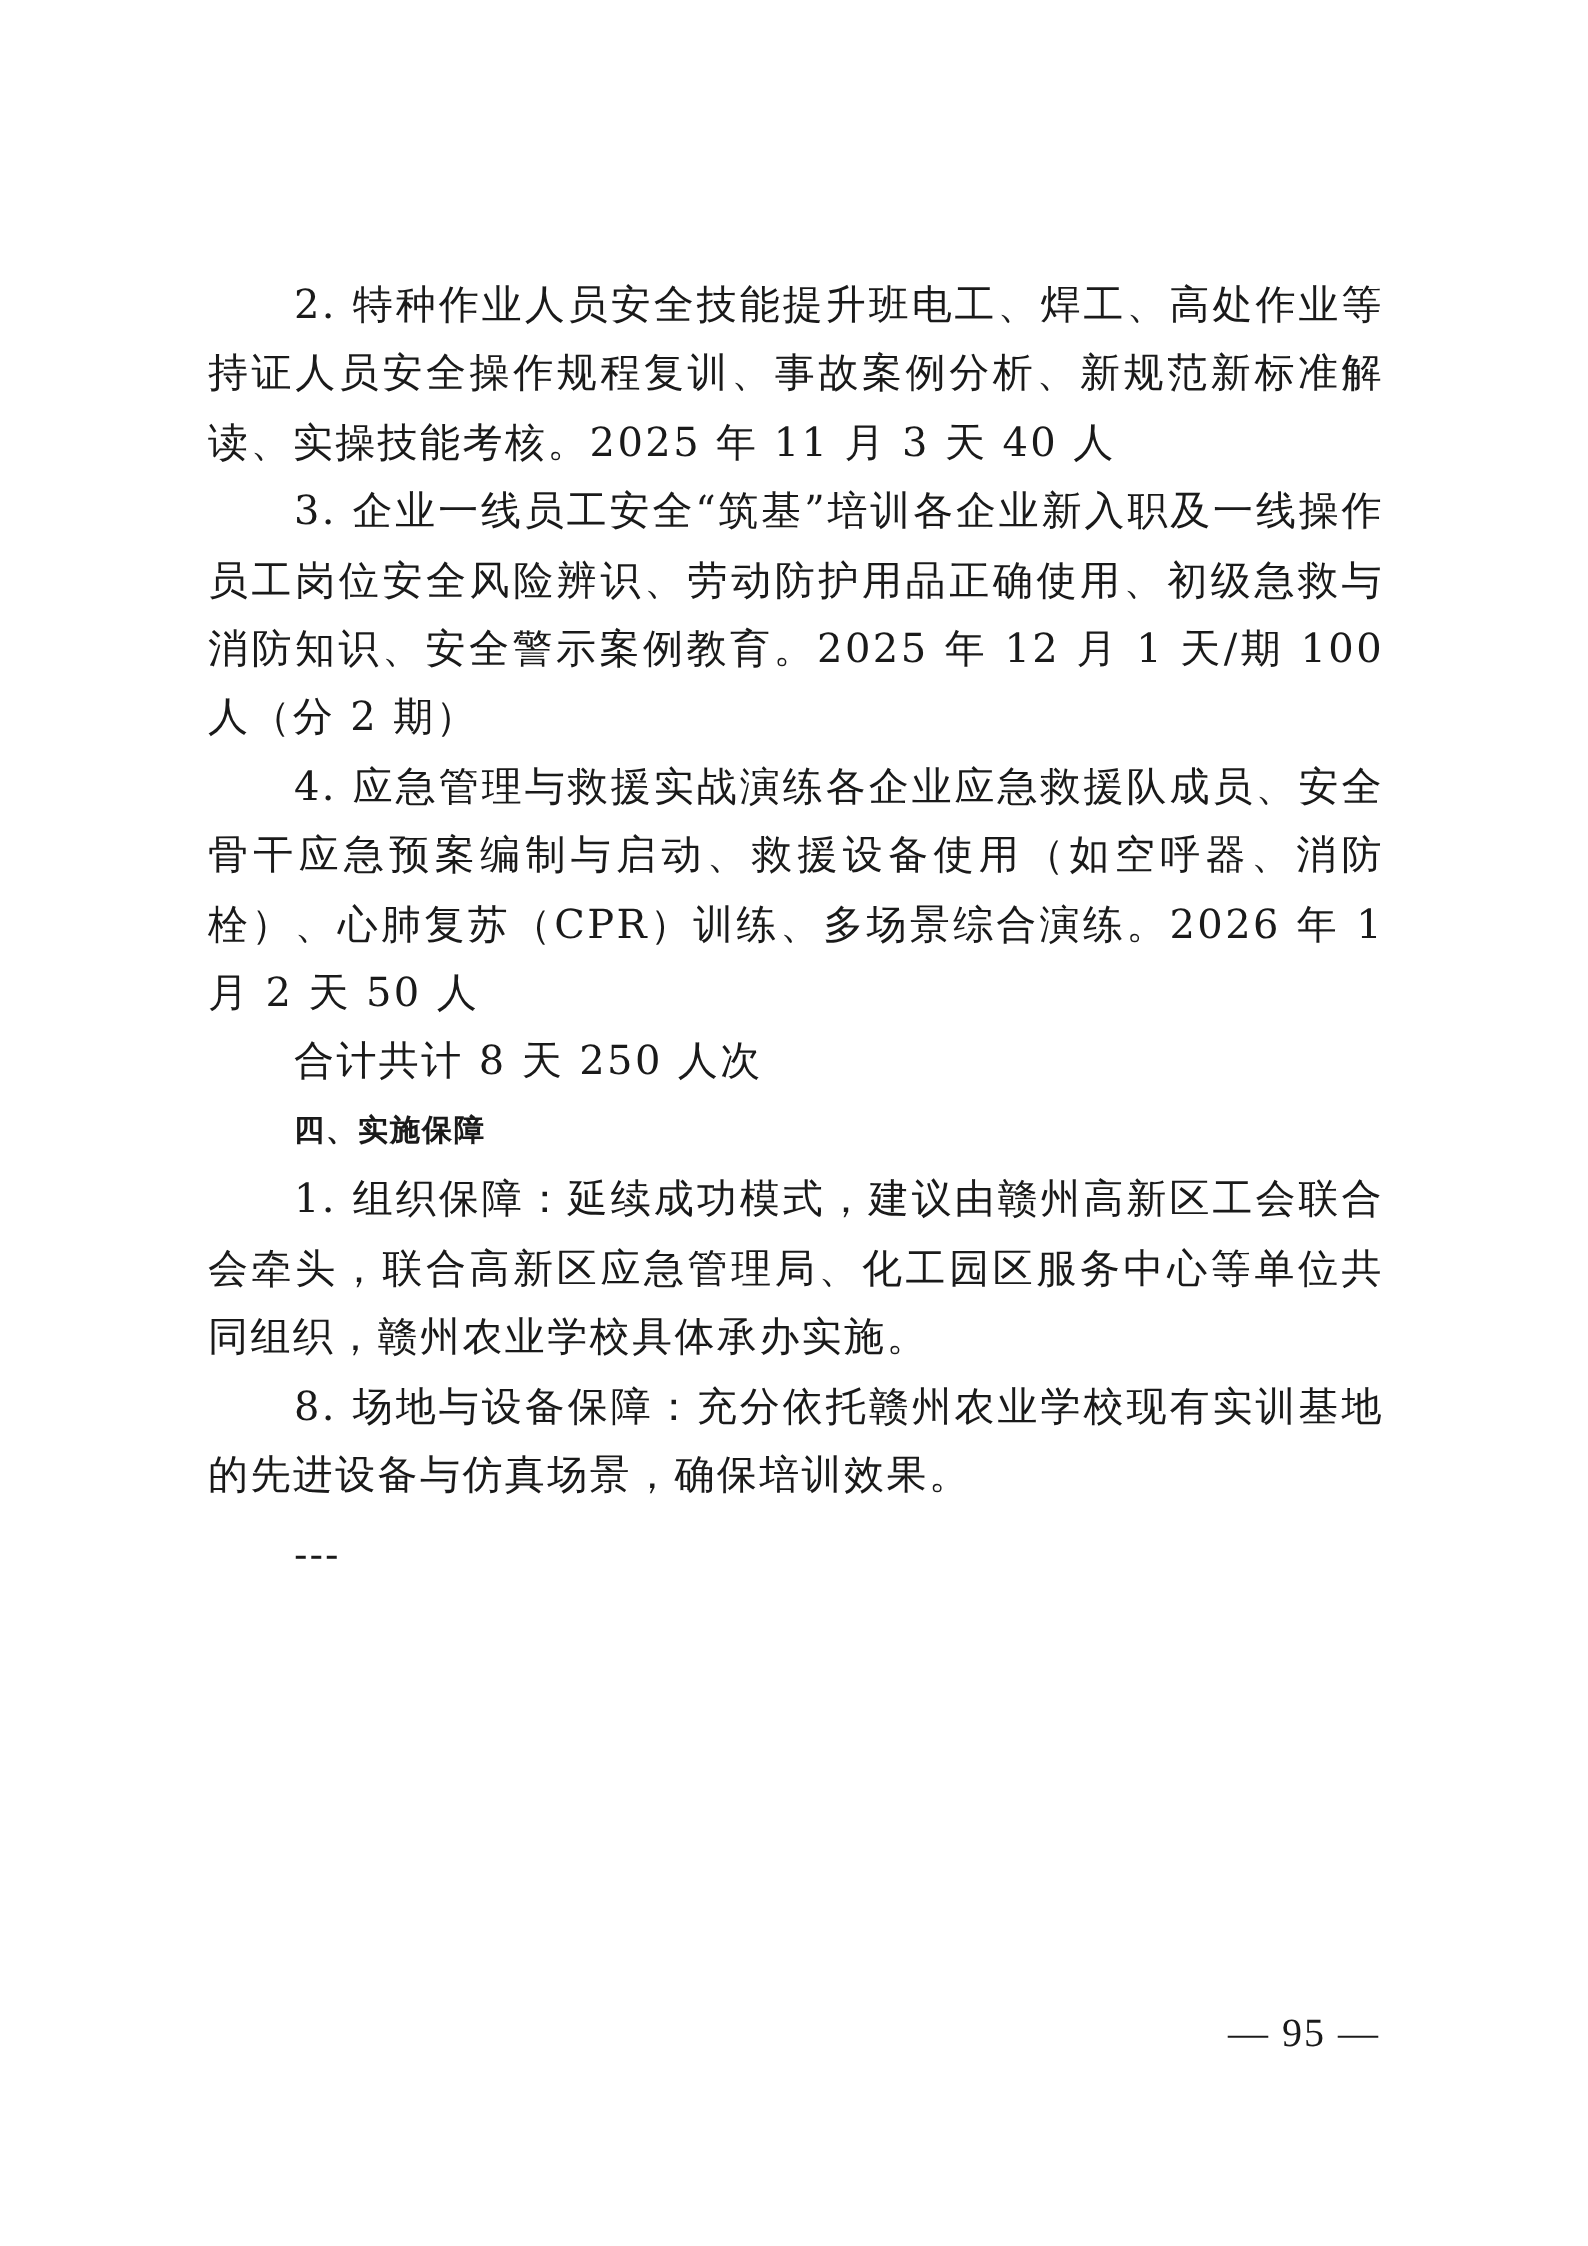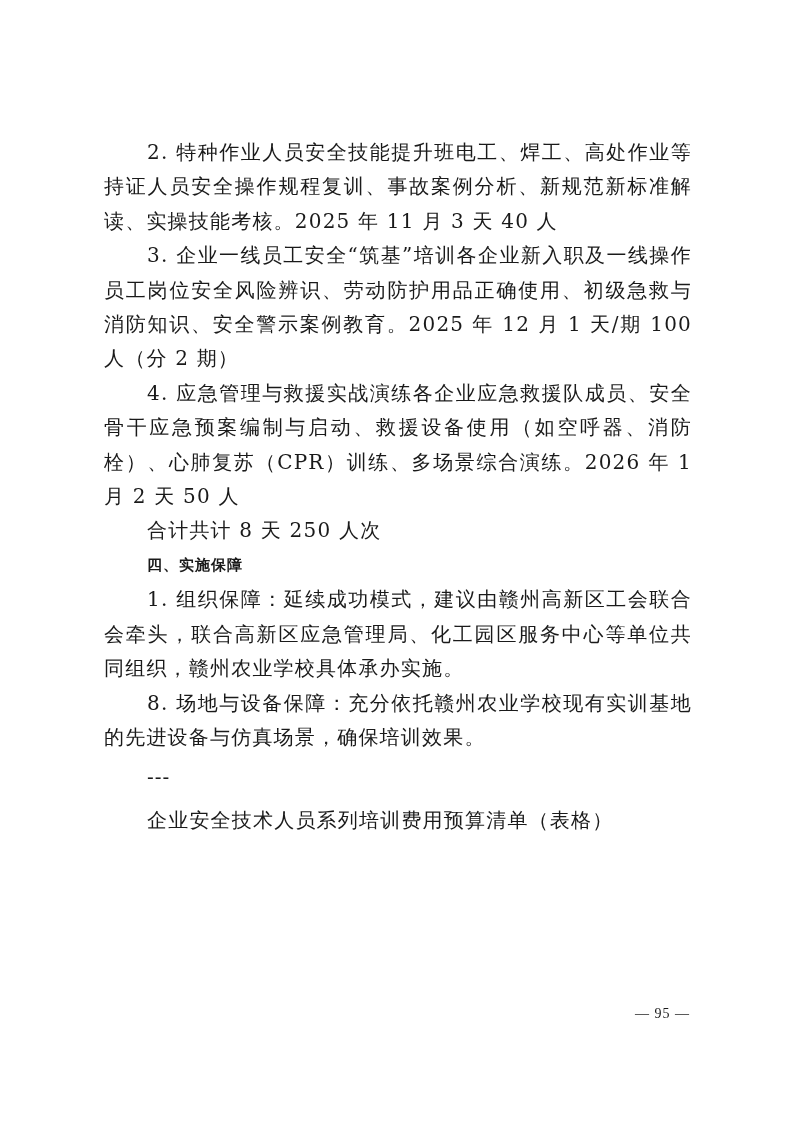--- a/index.html
+++ b/index.html
@@ -53,21 +53,21 @@
       display: inline-block;
       margin-top: 6px;
     }
     .gap-below-sep {
       height: 8px;
     }
     .page-number {
       position: absolute;
       right: 104px;
       top: 1006px;
-      font-size: 14px;
+      font-size: 20px;
       font-family: "Liberation Serif", "DejaVu Serif", serif;
       letter-spacing: 1px;
     }
   </style>
 </head>
 <body>
 
 <div class="page">
 
   <p class="para indent">2. 特种作业人员安全技能提升班电工、焊工、高处作业等持证人员安全操作规程复训、事故案例分析、新规范新标准解读、实操技能考核。2025 年 11 月 3 天 40 人</p>
@@ -79,16 +79,15 @@
   <p class="para indent">合计共计 8 天 250 人次</p>
 
   <p class="heading">四、实施保障</p>
 
   <p class="para indent">1. 组织保障：延续成功模式，建议由赣州高新区工会联合会牵头，联合高新区应急管理局、化工园区服务中心等单位共同组织，赣州农业学校具体承办实施。</p>
   <p class="para indent">8. 场地与设备保障：充分依托赣州农业学校现有实训基地的先进设备与仿真场景，确保培训效果。</p>
 
   <p class="sep"><span>---</span></p>
   <div class="gap-below-sep"></div>
 
-  <p class="para indent">企业安全技术人员系列培训费用预算清单（表格）</p>
 </div>
 
 <div class="page-number">— 95 —</div>
 
 </body></html>

